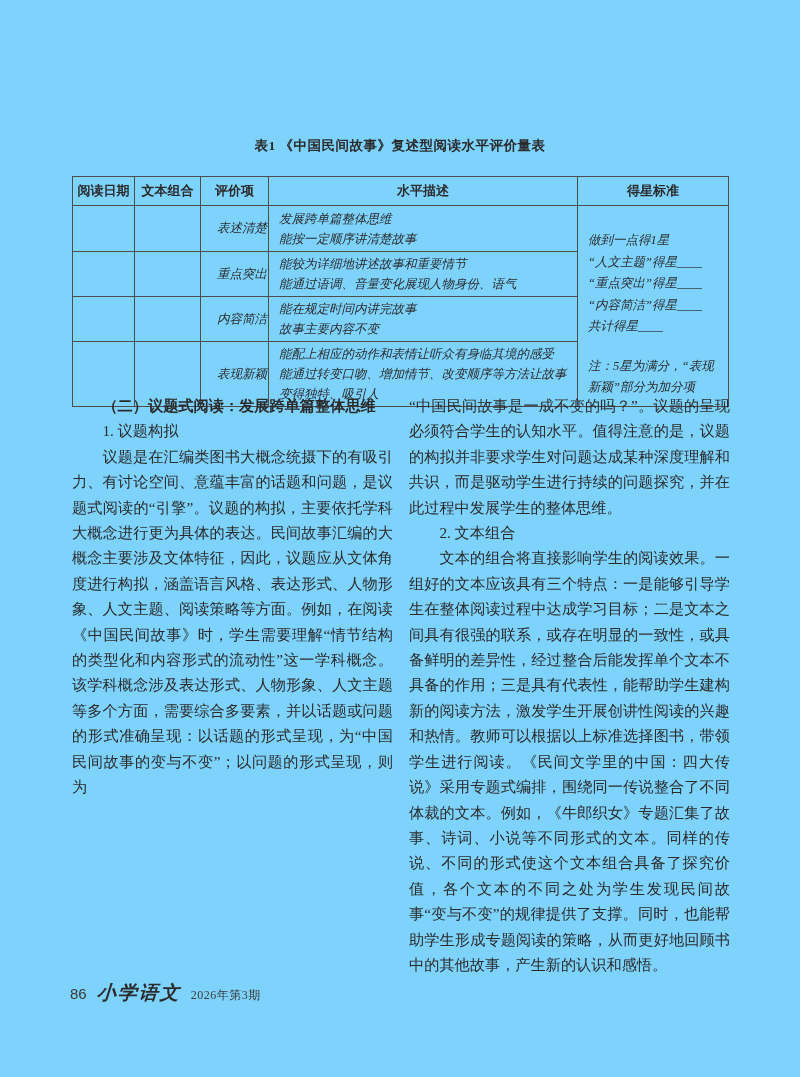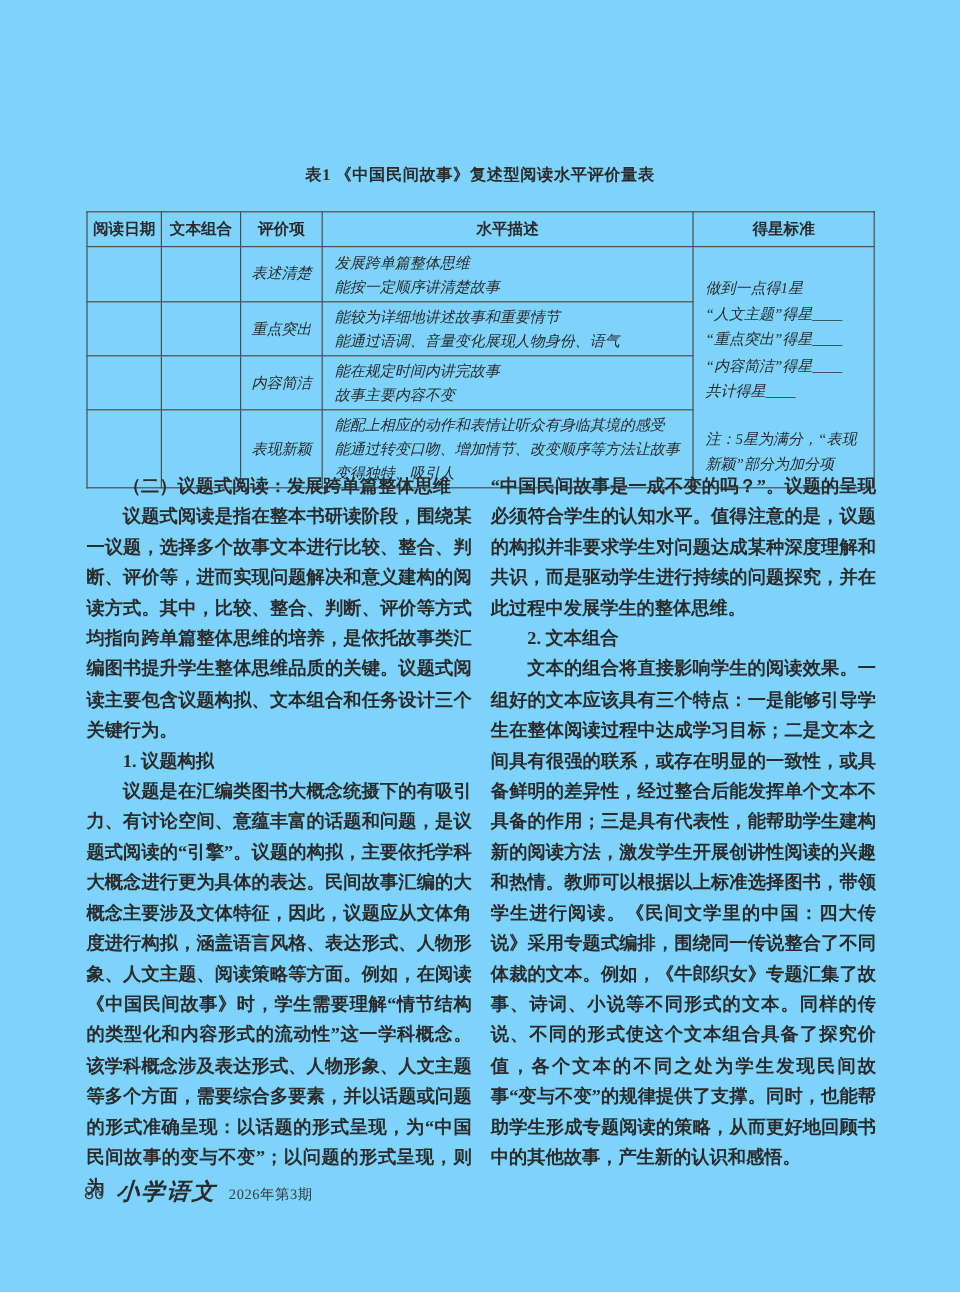--- a/index.html
+++ b/index.html
@@ -17,36 +17,36 @@
     position:absolute; left:72px; top:176px; width:656px;
     border-collapse:collapse; table-layout:fixed;
   }
   .eval-table th, .eval-table td { border:1px solid #4d4d4d; }
   .eval-table th {
     font-size:13px; font-weight:700; text-align:center; height:28px;
     padding:0 2px;
   }
   .eval-table td { font-size:12.5px; }
   tr.r1 { height:46px; } tr.r2 { height:45px; } tr.r3 { height:45px; } tr.r4 { height:64px; }
-  td.item { text-align:center; vertical-align:middle; font-style:italic; }
+  td.item { text-align:right; vertical-align:middle; font-style:italic; }
   td.desc { vertical-align:middle; padding:2px 8px 2px 10px; font-style:italic; }
   td.desc div { line-height:20px; }
   td.star { vertical-align:top; padding:24px 8px 0 10px; font-style:italic; }
   .star-lines div { line-height:21.5px; white-space:nowrap; }
   .star-note { margin-top:18px; line-height:21.5px; }
   
   .columns {
     position:absolute; left:72px; top:393px; width:658px;
     display:flex; gap:16px;
   }
   .col {
     width:321px; font-size:15.2px; line-height:25.4px;
     text-align:justify; text-justify:inter-character;
   }
-  .col p { margin:0;font-weight:bold; }
+  .col p { margin:0; }
   p.head { font-weight:700; text-indent:2em; }
   p.sub  { text-indent:2em; }
   p.para { text-indent:2em; }
   p.cont { text-indent:0; }
   
   .footer {
     position:absolute; left:70px; top:980px;
     display:flex; align-items:baseline; gap:10px;
   }
   .pnum  { font-size:15px; font-family:"Liberation Sans",sans-serif; color:#3a3a3a; }
@@ -123,21 +123,20 @@
           <div>能配上相应的动作和表情让听众有身临其境的感受</div>
           <div>能通过转变口吻、增加情节、改变顺序等方法让故事变得独特、吸引人</div>
         </td>
       </tr>
     </tbody>
   </table>
 
   <div class="columns">
     <div class="col">
       <p class="head">（二）议题式阅读：发展跨单篇整体思维</p>
-      <p class="para">议题式阅读是指在整本书研读阶段，围绕某一议题，选择多个故事文本进行比较、整合、判断、评价等，进而实现问题解决和意义建构的阅读方式。其中，比较、整合、判断、评价等方式均指向跨单篇整体思维的培养，是依托故事类汇编图书提升学生整体思维品质的关键。议题式阅读主要包含议题构拟、文本组合和任务设计三个关键行为。</p>
       <p class="sub">1. 议题构拟</p>
       <p class="para">议题是在汇编类图书大概念统摄下的有吸引力、有讨论空间、意蕴丰富的话题和问题，是议题式阅读的“引擎”。议题的构拟，主要依托学科大概念进行更为具体的表达。民间故事汇编的大概念主要涉及文体特征，因此，议题应从文体角度进行构拟，涵盖语言风格、表达形式、人物形象、人文主题、阅读策略等方面。例如，在阅读《中国民间故事》时，学生需要理解“情节结构的类型化和内容形式的流动性”这一学科概念。该学科概念涉及表达形式、人物形象、人文主题等多个方面，需要综合多要素，并以话题或问题的形式准确呈现：以话题的形式呈现，为“中国民间故事的变与不变”；以问题的形式呈现，则为</p>
     </div>
     <div class="col">
       <p class="cont">“中国民间故事是一成不变的吗？”。议题的呈现必须符合学生的认知水平。值得注意的是，议题的构拟并非要求学生对问题达成某种深度理解和共识，而是驱动学生进行持续的问题探究，并在此过程中发展学生的整体思维。</p>
       <p class="sub">2. 文本组合</p>
       <p class="para">文本的组合将直接影响学生的阅读效果。一组好的文本应该具有三个特点：一是能够引导学生在整体阅读过程中达成学习目标；二是文本之间具有很强的联系，或存在明显的一致性，或具备鲜明的差异性，经过整合后能发挥单个文本不具备的作用；三是具有代表性，能帮助学生建构新的阅读方法，激发学生开展创讲性阅读的兴趣和热情。教师可以根据以上标准选择图书，带领学生进行阅读。《民间文学里的中国：四大传说》采用专题式编排，围绕同一传说整合了不同体裁的文本。例如，《牛郎织女》专题汇集了故事、诗词、小说等不同形式的文本。同样的传说、不同的形式使这个文本组合具备了探究价值，各个文本的不同之处为学生发现民间故事“变与不变”的规律提供了支撑。同时，也能帮助学生形成专题阅读的策略，从而更好地回顾书中的其他故事，产生新的认识和感悟。</p>
     </div>
   </div>
 

